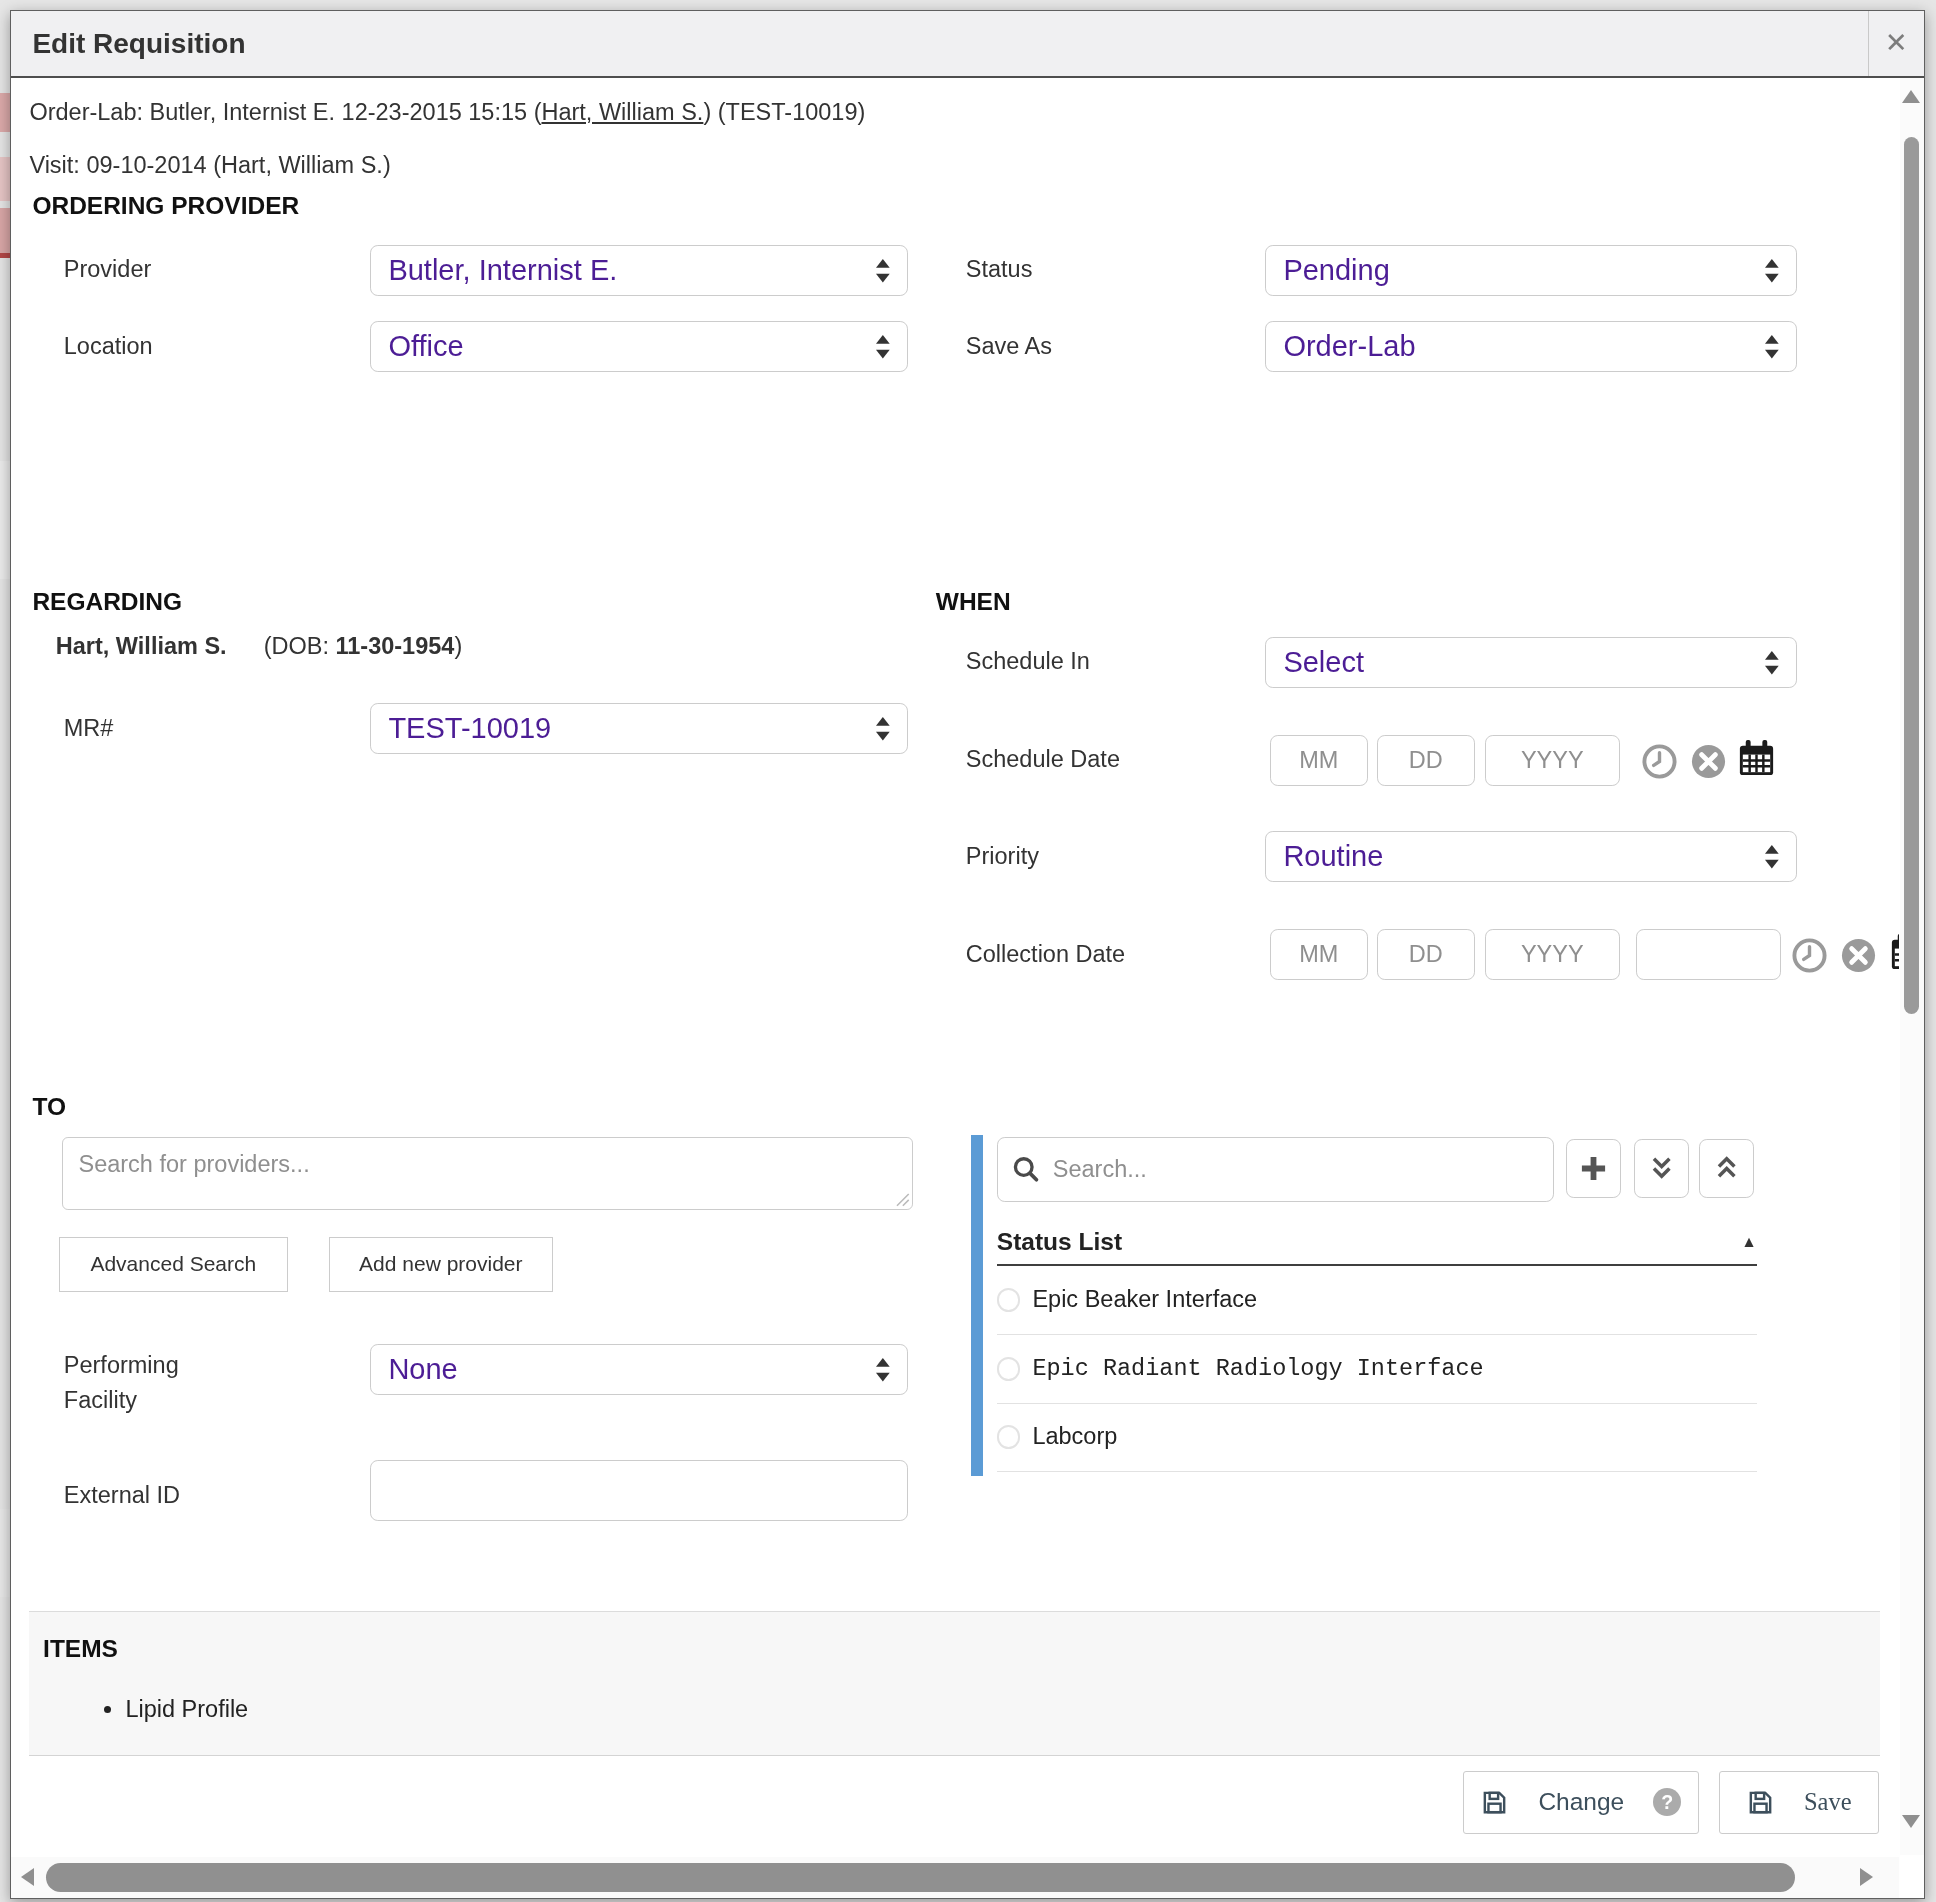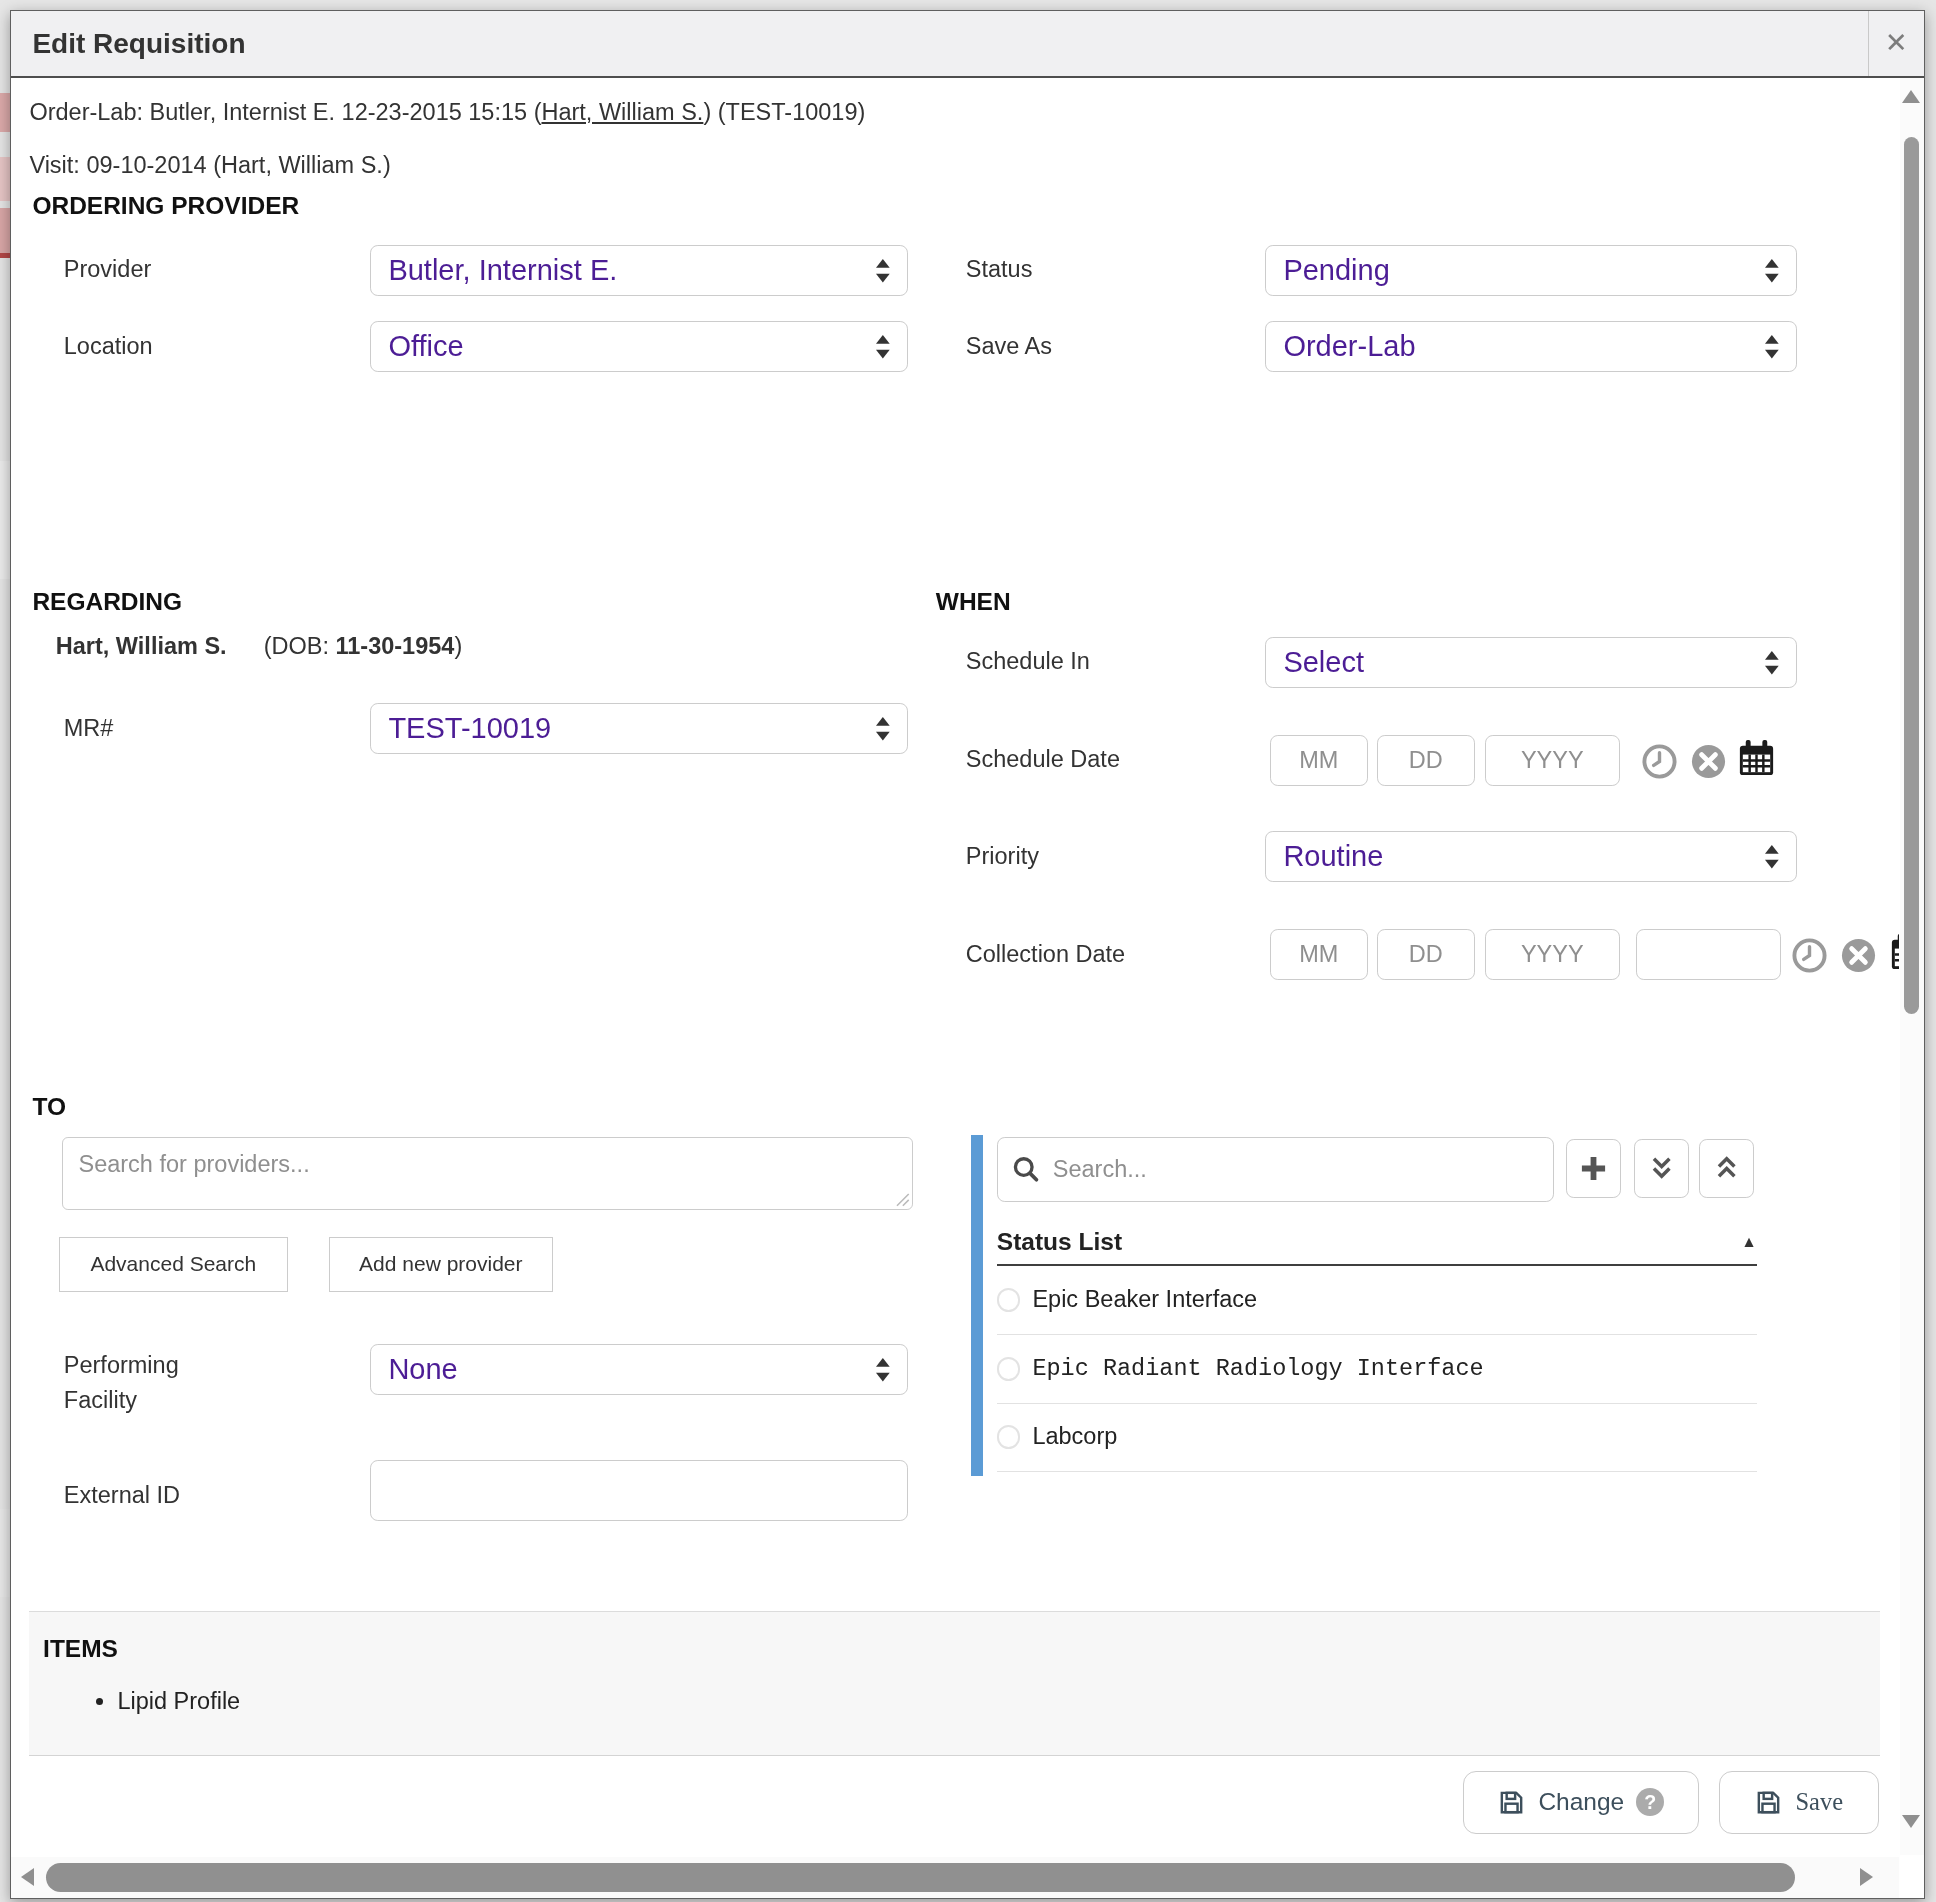--- a/index.html
+++ b/index.html
@@ -99,26 +99,26 @@
     position:absolute;display:flex;align-items:center;gap:12px;
     border-bottom:1px solid #e2e2e2;box-sizing:border-box;cursor:pointer;
   }
   .radio{width:19.6px;height:19.6px;border-radius:50%;border:2px solid #e3e3e3;background:#fff;flex:0 0 auto;}
   .ql-row .t{font-size:23.5px;color:#222;white-space:nowrap;}
 
   .items-band{
     position:absolute;background:#f7f7f7;
     border-top:1px solid #dcdcdc;border-bottom:1px solid #d4d4d4;
   }
-  .items-band ul{margin:0;padding-left:88px;}
+  .items-band ul{margin:8px;padding-left:88px;}
   .items-band li{font-size:23.5px;color:#222;}
 
   .footbtn{
-    position:absolute;height:63px;background:#fff;border:1px solid #ccc;border-radius:13px;
-    display:flex;align-items:center;justify-content:center;gap:12px;cursor:pointer;
+    position:absolute;height:63px;background:#fff;border:1px solid #ccc;border-radius:3px;
+    display:flex;align-items:center;justify-content:center;gap:29px;cursor:pointer;
     font-size:24.5px;color:#3d4f5c;box-sizing:border-box;
   }
   .qmark{
     width:28px;height:28px;border-radius:50%;background:#ababab;color:#fff;
     display:flex;align-items:center;justify-content:center;font-size:19.6px;font-weight:bold;
   }
 
   
   .vscroll{position:absolute;right:0;top:0;width:23.5px;height:1777px;background:#fbfbfb;}
   .vscroll .thumb{position:absolute;left:3.9px;top:59px;width:14.7px;height:877px;background:#9a9a9a;border-radius:7.8px;}

